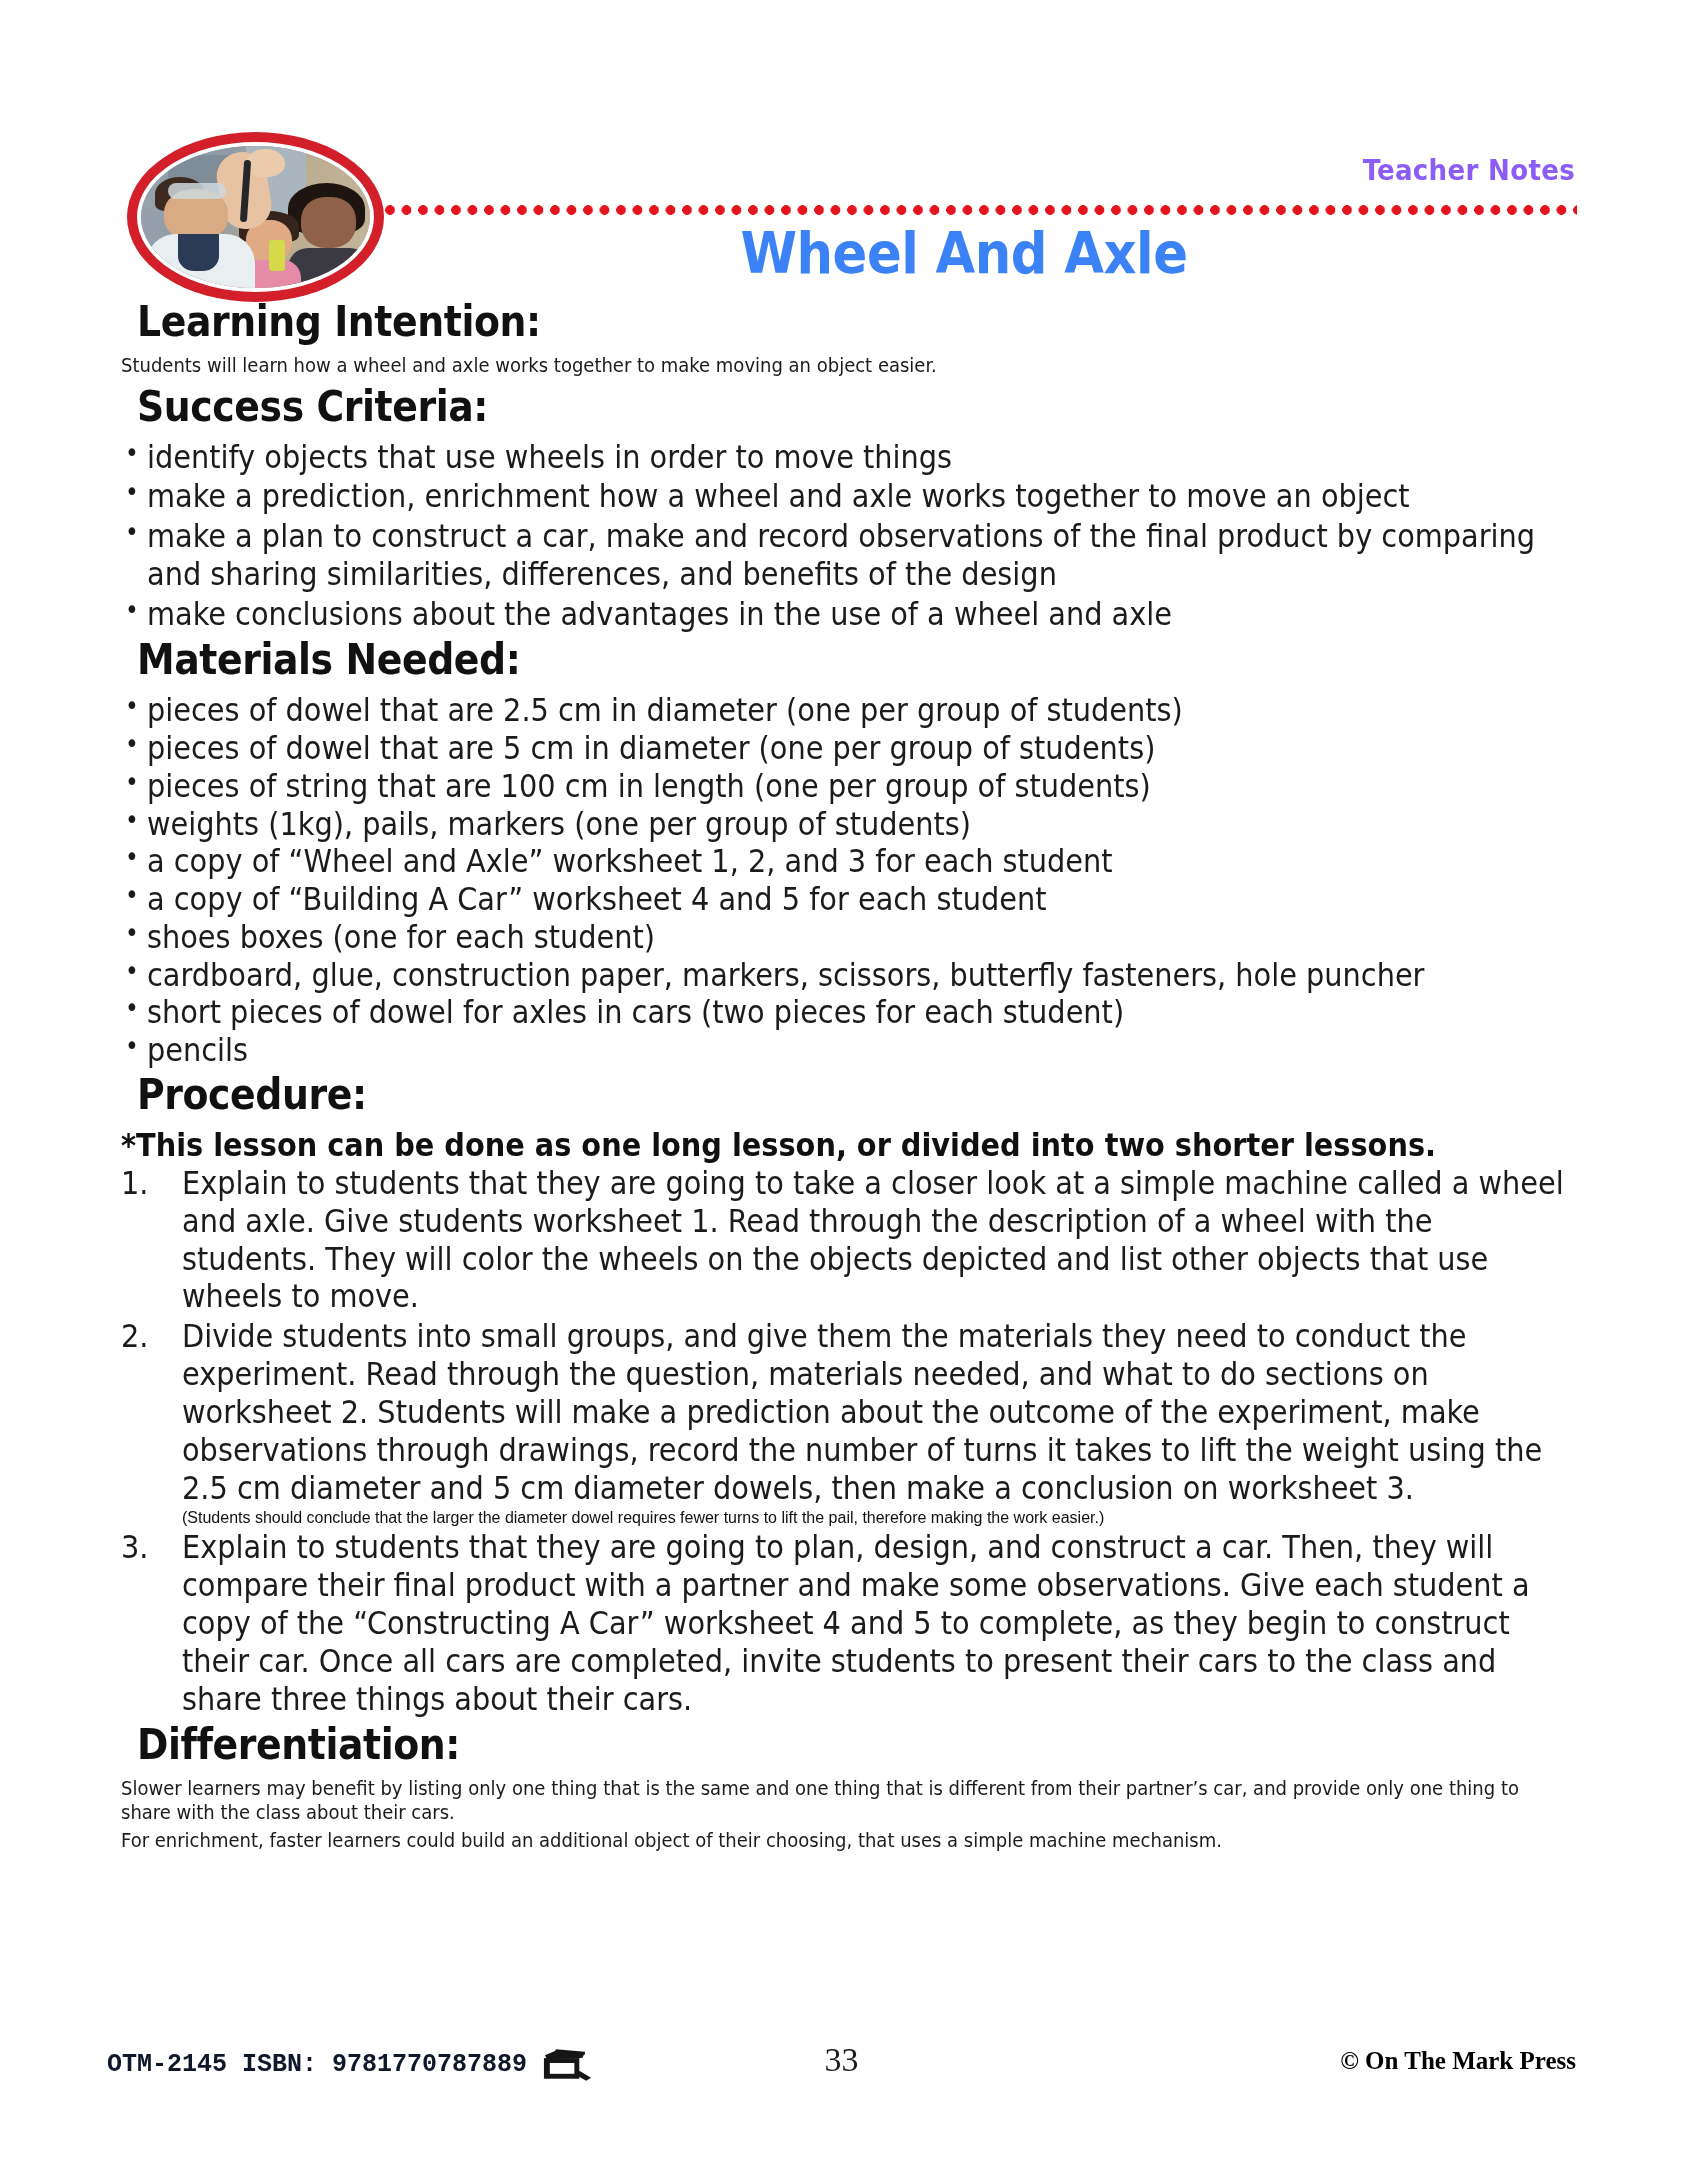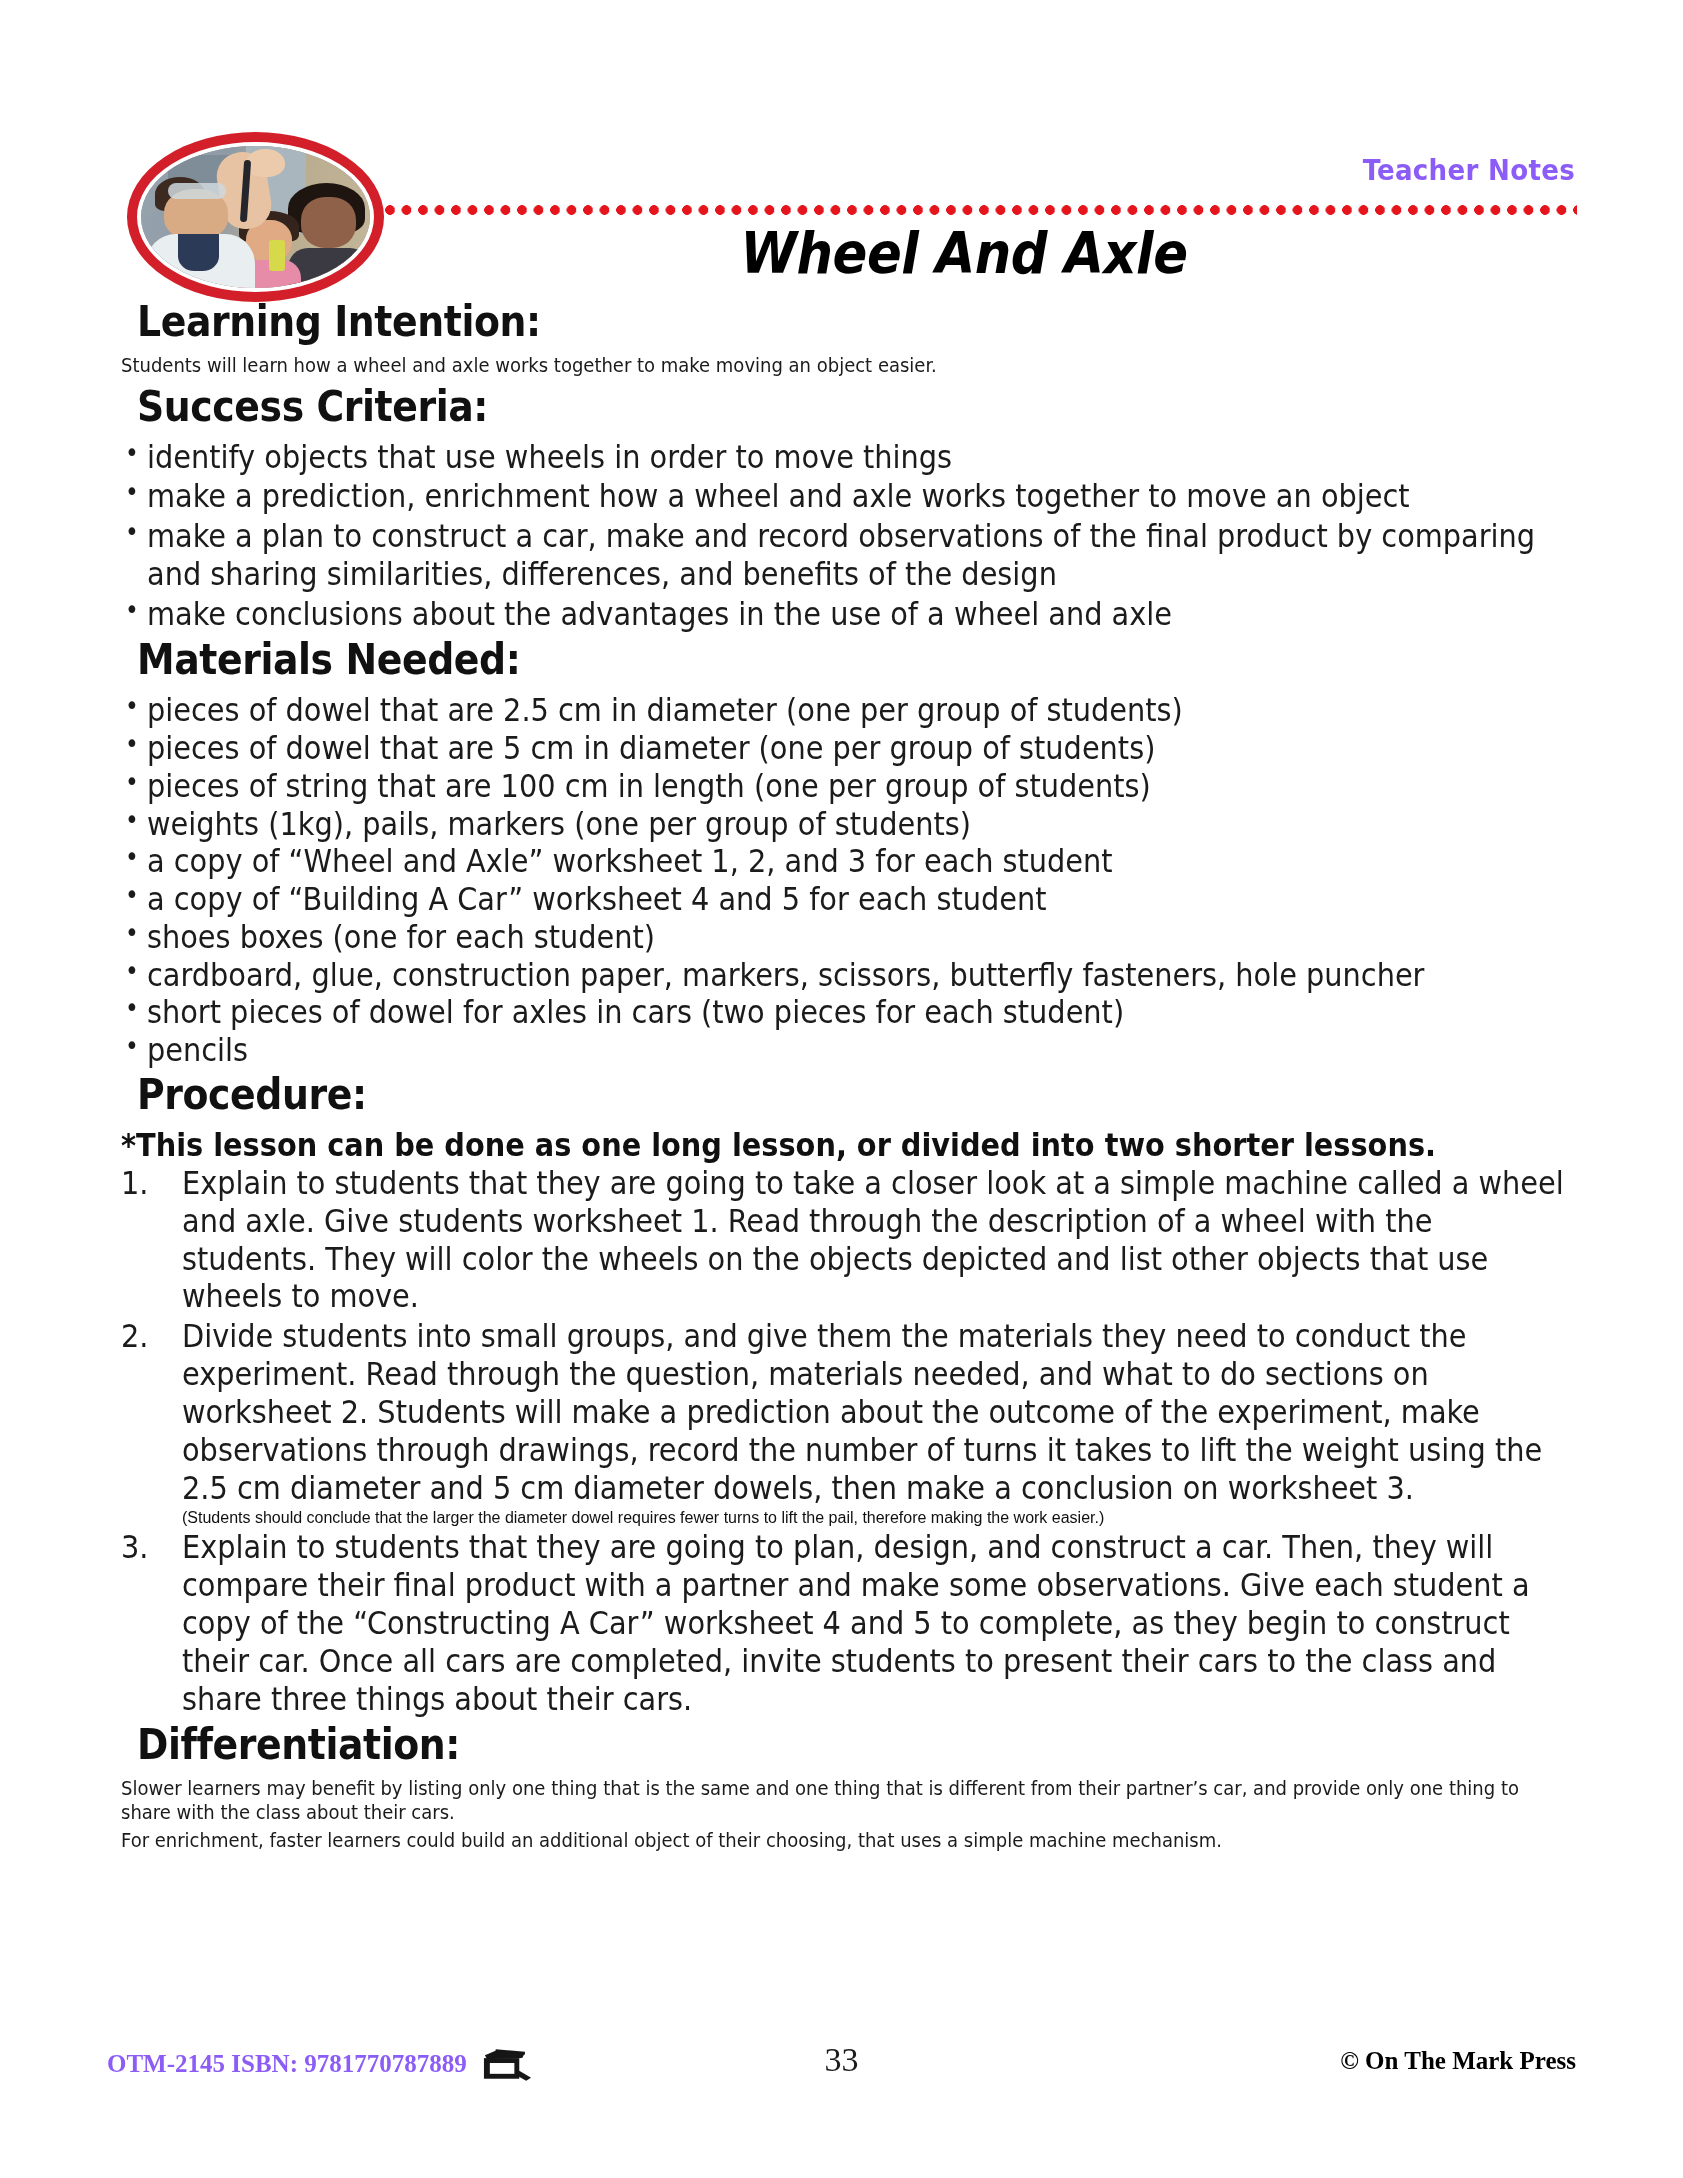--- a/index.html
+++ b/index.html
@@ -145,23 +145,22 @@
   }
   .doc-title {
     position: absolute;
     left: 351px;
     right: 106px;
     top: 220px;
     text-align: center;
     font-family: "DejaVu Sans Condensed", "Liberation Sans", sans-serif;
     font-size: 57px;
     font-weight: 700;
-    color: #000000;
+    color: #3b82f6;
     letter-spacing: -0.5px;
-    font-style: italic;
   }
 
   
   .content {
     position: absolute;
     left: 121px;
     top: 297px;
     width: 1445px;
   }
   h2.section {
@@ -262,24 +261,24 @@
   }
   .footer-left {
     position: absolute;
     left: 0;
     top: 6px;
     display: flex;
     align-items: center;
     gap: 14px;
   }
   .footer-code {
-    font-family: Liberation Serif, serif;
+    font-family: Liberation Mono, monospace;
     font-size: 25px;
     font-weight: 700;
-    color: #8b5cf6;
+    color: #0f172a;
     white-space: nowrap;
   }
   .pub-icon {
     width: 53px;
     height: 34px;
     position: relative;
     display: inline-block;
   }
   .footer-page {
     position: absolute;

